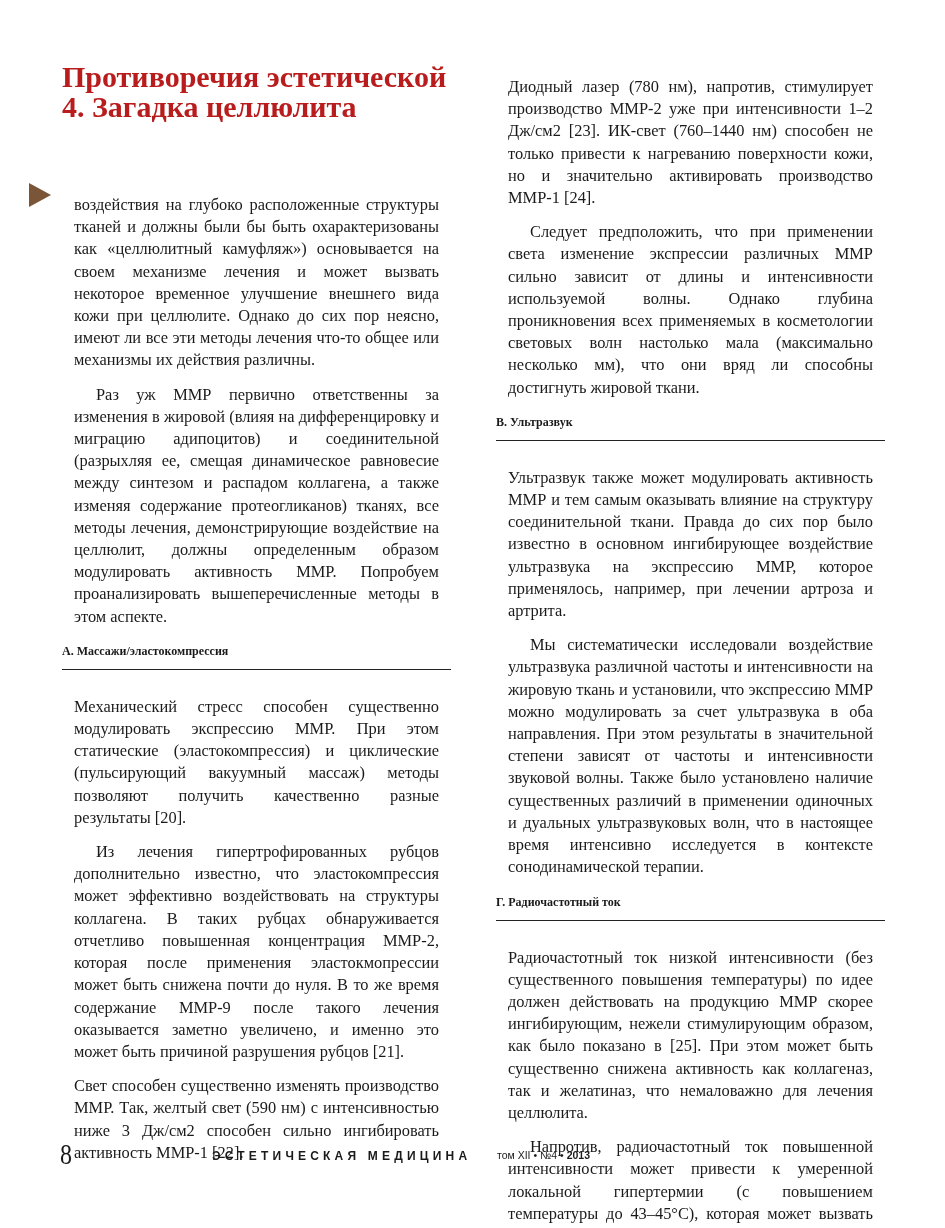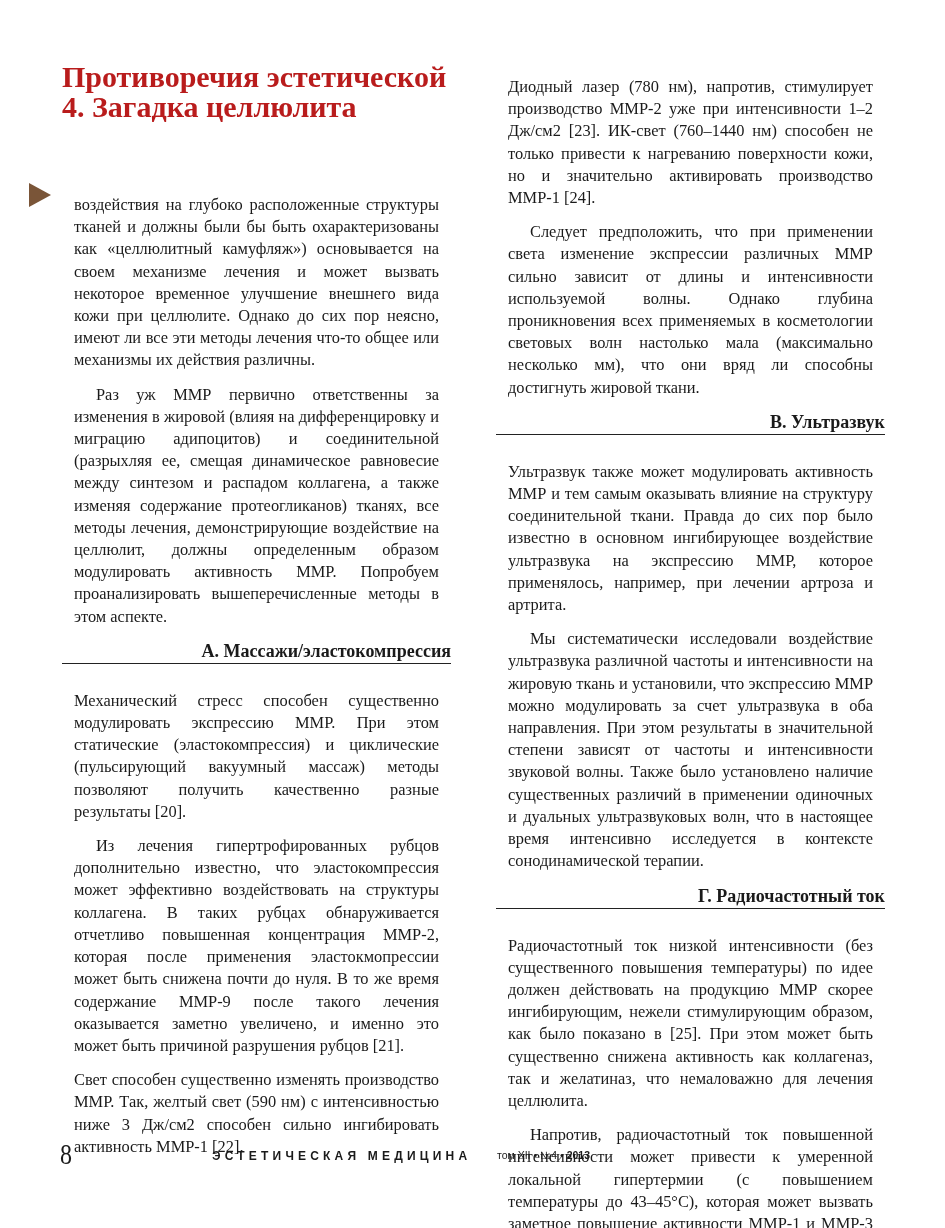--- a/index.html
+++ b/index.html
@@ -49,25 +49,25 @@
     .col-left { left: 62px; top: 182px; }
     .col-right { left: 496px; top: 64px; }
     .column p {
       margin: 12px;
       text-indent: 0;
     }
     .column p.indent { text-indent: 22px; }
     .section-heading {
       margin: 12px 0 26px 0;
       font-weight: bold;
-      font-size: 18px;
+      font-size: 12px;
       line-height: 22px;
       border-bottom: 1.5px solid #222;
-      padding-bottom: 1px;
-      text-align: right;
+      padding-bottom: 7px;
+      text-align: left;
     }
     .footer {
       position: absolute;
       top: 1137px;
       left: 0;
       width: 945px;
       height: 40px;
     }
     .page-number {
       position: absolute;

